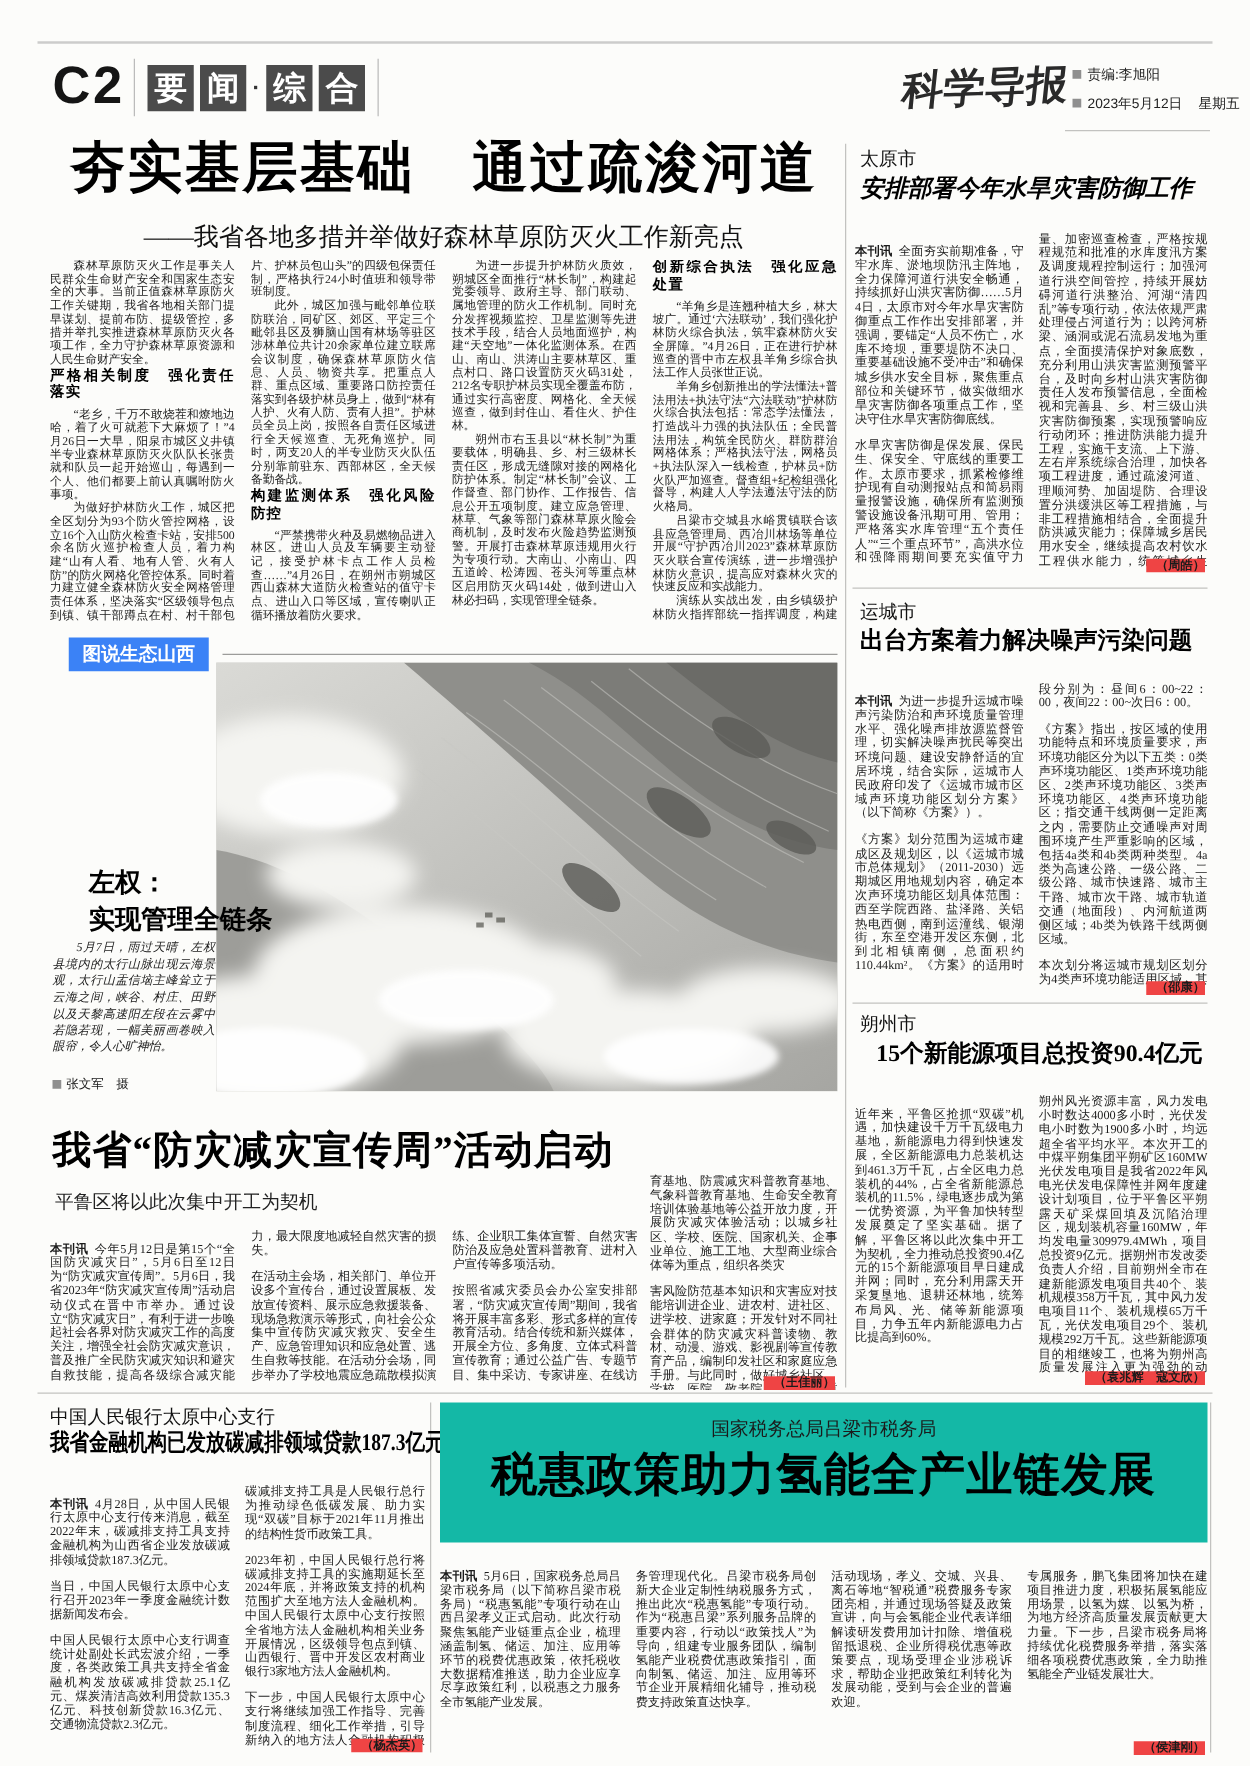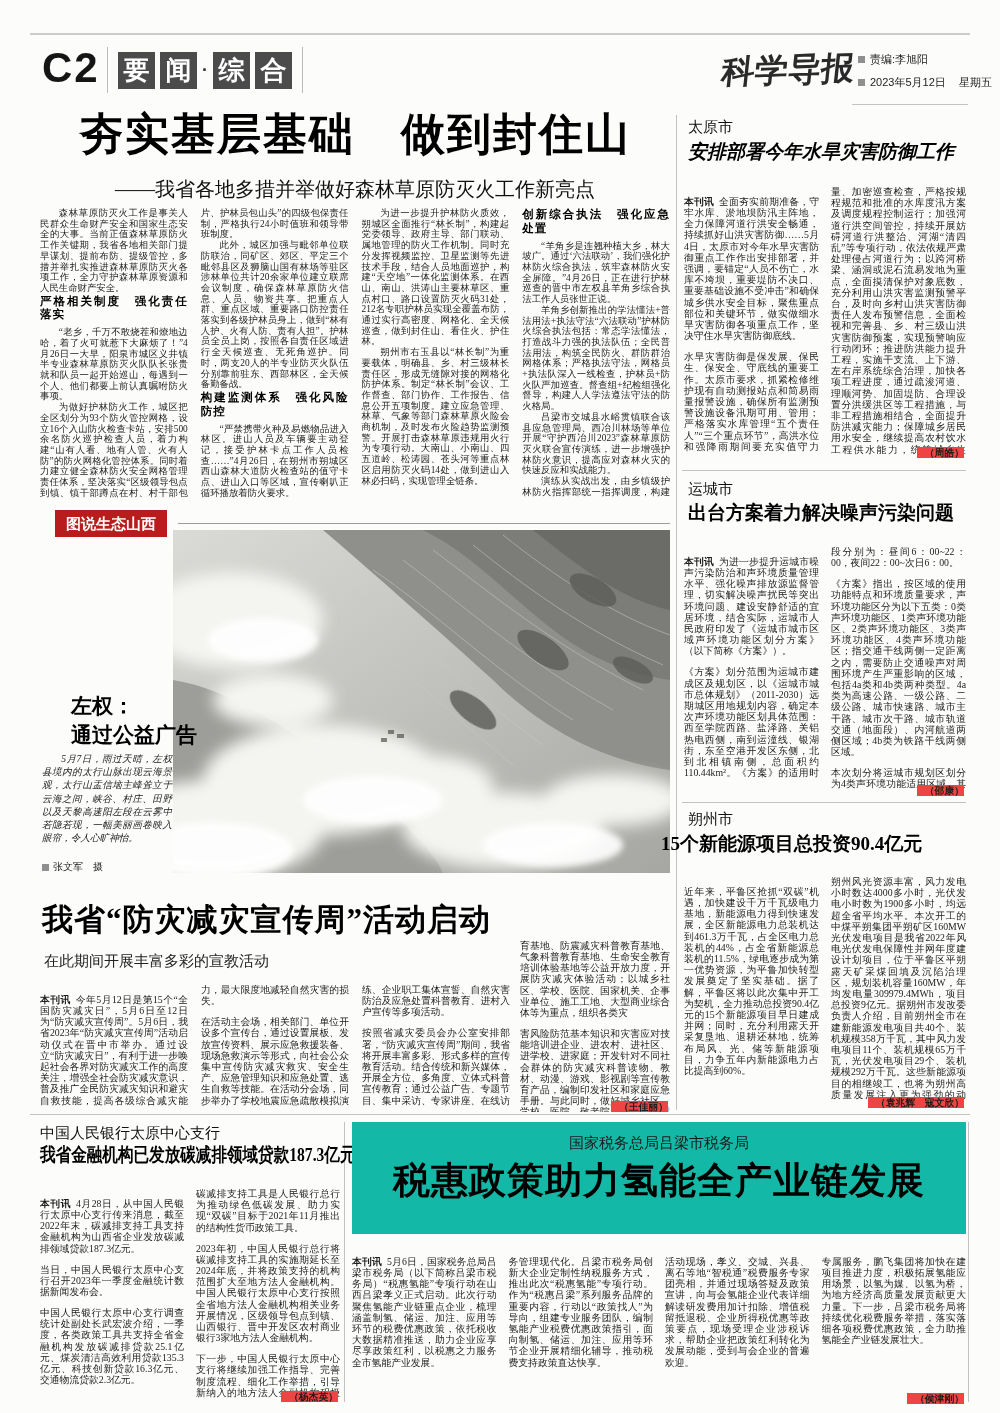--- a/index.html
+++ b/index.html
@@ -25,42 +25,42 @@
   .lead-hl{left:40px;top:110px;width:630px;text-align:center;
            font:900 44px/1.15 "Liberation Serif",serif;letter-spacing:2px;color:#000;}
   .lead-sub{left:40px;top:176px;width:630px;text-align:center;font:400 20px "Liberation Serif",serif;color:#111;}
   .lead-body{left:40px;top:208px;width:630px;height:300px;column-count:4;column-gap:13px;overflow:hidden;}
   .bt{font-size:9.4px;line-height:10.7px;text-align:justify;}
   .bt p{margin:0;text-indent:2em;}
   .bt h4{font:bold 11.5px/1.2 "Liberation Sans",sans-serif;margin:1px 0 5px;letter-spacing:1px;
          text-indent:0;break-inside:avoid;color:#000;}
   .tag{font-weight:bold;margin-right:5px;font-family:"Liberation Sans",sans-serif;}
   
-  .photo-label{left:55px;top:510px;background:#b91c1c;color:#fff;padding:0 11px;
+  .photo-label{left:55px;top:510px;background:#3b82f6;color:#fff;padding:0 11px;
                font:bold 15px/27px "Liberation Sans",sans-serif;}
   .photo-rule{left:178px;top:523px;width:492px;height:1px;background:#9c9c9a;}
   .photo{left:173px;top:530px;width:497px;height:343px;background:#cfcfcb;overflow:hidden;}
   .cap-title{left:42px;top:692px;width:160px;font:900 21px/1.4 "Liberation Serif",serif;color:#000;margin-left:29px;}
   .cap-text{left:42px;top:752px;width:130px;font:italic 9.6px/13.2px "Liberation Serif",serif;
             text-align:justify;text-indent:2em;}
   .cap-credit{left:42px;top:860px;font:10px "Liberation Sans",sans-serif;display:flex;align-items:center;gap:4px;}
   
   .sb-vrule{left:676px;top:115px;width:1px;height:995px;}
   .kicker{font:15px "Liberation Sans",sans-serif;color:#111;}
   .sb-hl{font:900 19px/1.25 "Liberation Serif",serif;color:#000;}
   .bt2{font-size:9.8px;line-height:11.2px;text-align:justify;}
   .colbox{column-count:2;column-gap:12px;overflow:hidden;}
   .byline{position:absolute;right:2px;bottom:0;font-weight:bold;background:#ef4444;padding-left:8px;}
   .k1{left:688px;top:118px;} .h1x{left:688px;top:140px;width:280px;font-style:italic;}
   .b1{left:684px;top:186px;width:282px;height:272px;}
   .hr1{left:682px;top:470px;width:284px;height:1px;}
   .k2{left:688px;top:480px;} .h2x{left:688px;top:501px;width:280px;}
   .b2{left:684px;top:546px;width:282px;height:250px;}
   .hr2{left:682px;top:802px;width:284px;height:1px;}
-  .k3{left:688px;top:810px;} .h3x{left:661px;top:832px;width:280px;font-family:Liberation Serif, serif;}
+  .k3{left:688px;top:810px;} .h3x{left:701px;top:832px;width:280px;font-family:Liberation Serif, serif;}
   .b3{left:684px;top:876px;width:282px;height:232px;}
   
   .mid-hl{left:42px;top:901px;width:478px;font:900 31px/1.2 "Liberation Serif",serif;letter-spacing:1px;color:#000;}
   .mid-sub{left:44px;top:952px;font:15px "Liberation Sans",sans-serif;color:#222;}
   .mid-body{left:40px;top:984px;width:470px;height:128px;column-count:3;column-gap:13px;overflow:hidden;}
   .mid-col4{left:520px;top:930px;width:150px;height:182px;overflow:hidden;}
   
   .bot-hr{left:30px;top:1114px;width:940px;height:1px;}
   .bl-k{left:40px;top:1124px;} 
   .bl-hl{left:40px;top:1144px;width:310px;font:900 19px/1.2 "Liberation Serif",serif;
@@ -96,21 +96,21 @@
     <div class="row">
         <span class="sq"></span>
       <span>责编:李旭阳</span>
       </div>
     <div class="row"><span class="sq"></span>
       <span>2023年5月12日</span>&nbsp;
       <span>星期五</span></div>
   </div>
   <div class="abs rule pubrule"></div>
 
-  <div class="abs lead-hl">夯实基层基础　做到封住山</div>
+  <div class="abs lead-hl">夯实基层基础　通过疏浚河道</div>
   <div class="abs lead-sub">——我省各地多措并举做好森林草原防灭火工作新亮点</div>
   <div class="abs lead-body bt">
     <p>森林草原防灭火工作是事关人民群众生命财产安全和国家生态安全的大事。当前正值森林草原防火工作关键期，我省各地相关部门提早谋划、提前布防、提级管控，多措并举扎实推进森林草原防灭火各项工作，全力守护森林草原资源和人民生命财产安全。</p>
     <h4>严格相关制度　强化责任落实</h4>
     <p>“老乡，千万不敢烧茬和燎地边哈，着了火可就惹下大麻烦了！”4月26日一大早，阳泉市城区义井镇半专业森林草原防灭火队队长张贵就和队员一起开始巡山，每遇到一个人、他们都要上前认真嘱咐防火事项。</p>
     <p>为做好护林防火工作，城区把全区划分为93个防火管控网格，设立16个入山防火检查卡站，安排500余名防火巡护检查人员，着力构建“山有人看、地有人管、火有人防”的防火网格化管控体系。同时着力建立健全森林防火安全网格管理责任体系，坚决落实“区级领导包点到镇、镇干部蹲点在村、村干部包片、护林员包山头”的四级包保责任制，严格执行24小时值班和领导带班制度。</p>
     <p>此外，城区加强与毗邻单位联防联治，同矿区、郊区、平定三个毗邻县区及狮脑山国有林场等驻区涉林单位共计20余家单位建立联席会议制度，确保森林草原防火信息、人员、物资共享。把重点人群、重点区域、重要路口防控责任落实到各级护林员身上，做到“林有人护、火有人防、责有人担”。护林员全员上岗，按照各自责任区域进行全天候巡查、无死角巡护。同时，两支20人的半专业防灭火队伍分别靠前驻东、西部林区，全天候备勤备战。</p>
     <h4>构建监测体系　强化风险防控</h4>
     <p>“严禁携带火种及易燃物品进入林区。进山人员及车辆要主动登记，接受护林卡点工作人员检查……”4月26日，在朔州市朔城区西山森林大道防火检查站的值守卡点、进山入口等区域，宣传喇叭正循环播放着防火要求。</p>
     <p>为进一步提升护林防火质效，朔城区全面推行“林长制”，构建起党委领导、政府主导、部门联动、属地管理的防火工作机制。同时充分发挥视频监控、卫星监测等先进技术手段，结合人员地面巡护，构建“天空地”一体化监测体系。在西山、南山、洪涛山主要林草区、重点村口、路口设置防灭火码31处，212名专职护林员实现全覆盖布防，通过实行高密度、网格化、全天候巡查，做到封住山、看住火、护住林。</p>
@@ -176,21 +176,21 @@
       </g>
       <g fill="#55554f" opacity="0.7">
         <rect x="215" y="200" width="6" height="4"></rect>
           <rect x="224" y="204" width="7" height="4"></rect>
           <rect x="208" y="208" width="6" height="4"></rect>
       </g>
     </svg>
   </div>
   <div class="abs cap-title">
     <div>左权：</div>
-    <div>通过公益广告</div>
+    <div>实现管理全链条</div>
   </div>
   <div class="abs cap-text">5月7日，雨过天晴，左权县境内的太行山脉出现云海景观，太行山盂信垴主峰耸立于云海之间，峡谷、村庄、田野以及天黎高速阳左段在云雾中若隐若现，一幅美丽画卷映入眼帘，令人心旷神怡。</div>
   <div class="abs cap-credit">
     <span class="sq"></span>
     <span>张文军　摄</span>
   </div>
 
   <div class="abs rule sb-vrule"></div>
 
   <div class="abs kicker k1">太原市</div>
@@ -216,21 +216,21 @@
 
   <div class="abs kicker k3">朔州市</div>
   <div class="abs sb-hl h3x">15个新能源项目总投资90.4亿元</div>
   <div class="abs b3 bt2 colbox">
     <p>近年来，平鲁区抢抓“双碳”机遇，加快建设千万千瓦级电力基地，新能源电力得到快速发展，全区新能源电力总装机达到461.3万千瓦，占全区电力总装机的44%，占全省新能源总装机的11.5%，绿电逐步成为第一优势资源，为平鲁加快转型发展奠定了坚实基础。据了解，平鲁区将以此次集中开工为契机，全力推动总投资90.4亿元的15个新能源项目早日建成并网；同时，充分利用露天开采复垦地、退耕还林地，统筹布局风、光、储等新能源项目，力争五年内新能源电力占比提高到60%。</p>
     <p>朔州风光资源丰富，风力发电小时数达4000多小时，光伏发电小时数为1900多小时，均远超全省平均水平。本次开工的中煤平朔集团平朔矿区160MW光伏发电项目是我省2022年风电光伏发电保障性并网年度建设计划项目，位于平鲁区平朔露天矿采煤回填及沉陷治理区，规划装机容量160MW，年均发电量309979.4MWh，项目总投资9亿元。据朔州市发改委负责人介绍，目前朔州全市在建新能源发电项目共40个、装机规模358万千瓦，其中风力发电项目11个、装机规模65万千瓦，光伏发电项目29个、装机规模292万千瓦。这些新能源项目的相继竣工，也将为朔州高质量发展注入更为强劲的动力、提供更为有力的支撑、蓄积更为强大的潜能。</p>
     <span class="byline">（袁兆辉　寇文欣）</span>
   </div>
 
   <div class="abs mid-hl">我省“防灾减灾宣传周”活动启动</div>
-  <div class="abs mid-sub">在此期间开展丰富多彩的宣教活动</div>
+  <div class="abs mid-sub">平鲁区将以此次集中开工为契机</div>
   <div class="abs mid-body bt2">
     <p><b class="tag">本刊讯</b><span>今年5月12日是第15个“全国防灾减灾日”，5月6日至12日为“防灾减灾宣传周”。5月6日，我省2023年“防灾减灾宣传周”活动启动仪式在晋中市举办。通过设立“防灾减灾日”，有利于进一步唤起社会各界对防灾减灾工作的高度关注，增强全社会防灾减灾意识，普及推广全民防灾减灾知识和避灾自救技能，提高各级综合减灾能力，最大限度地减轻自然灾害的损失。</span></p>
     <p>在活动主会场，相关部门、单位开设多个宣传台，通过设置展板、发放宣传资料、展示应急救援装备、现场急救演示等形式，向社会公众集中宣传防灾减灾救灾、安全生产、应急管理知识和应急处置、逃生自救等技能。在活动分会场，同步举办了学校地震应急疏散模拟演练、企业职工集体宣誓、自然灾害防治及应急处置科普教育、进村入户宣传等多项活动。</p>
     <p>按照省减灾委员会办公室安排部署，“防灾减灾宣传周”期间，我省将开展丰富多彩、形式多样的宣传教育活动。结合传统和新兴媒体，开展全方位、多角度、立体式科普宣传教育；通过公益广告、专题节目、集中采访、专家讲座、在线访谈及知识竞赛等多种形式，扩大宣传活动的覆盖面和影响力；加大各类科技馆、应急消防科普教</p>
   </div>
   <div class="abs mid-col4 bt2">
     <p class="cont">育基地、防震减灾科普教育基地、气象科普教育基地、生命安全教育培训体验基地等公益开放力度，开展防灾减灾体验活动；以城乡社区、学校、医院、国家机关、企事业单位、施工工地、大型商业综合体等为重点，组织各类灾</p>
     <p>害风险防范基本知识和灾害应对技能培训进企业、进农村、进社区、进学校、进家庭；开发针对不同社会群体的防灾减灾科普读物、教材、动漫、游戏、影视剧等宣传教育产品，编制印发社区和家庭应急手册。与此同时，做好城乡社区、学校、医院、敬老院、福利院等重点场所和城镇燃气、自建房等风险隐患排查整治工作，从源头上防范和化解安全风险。</p>
     <span class="byline">（王佳丽）</span>
   </div>

